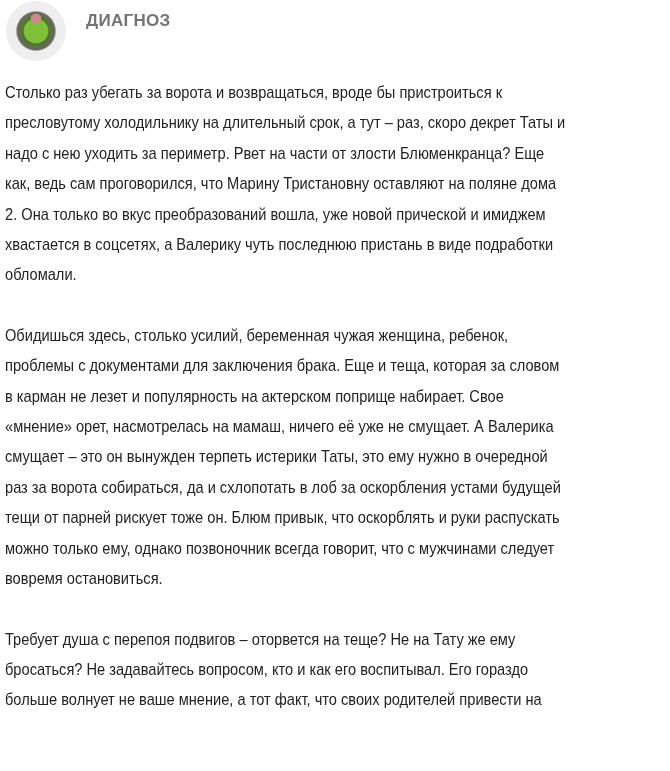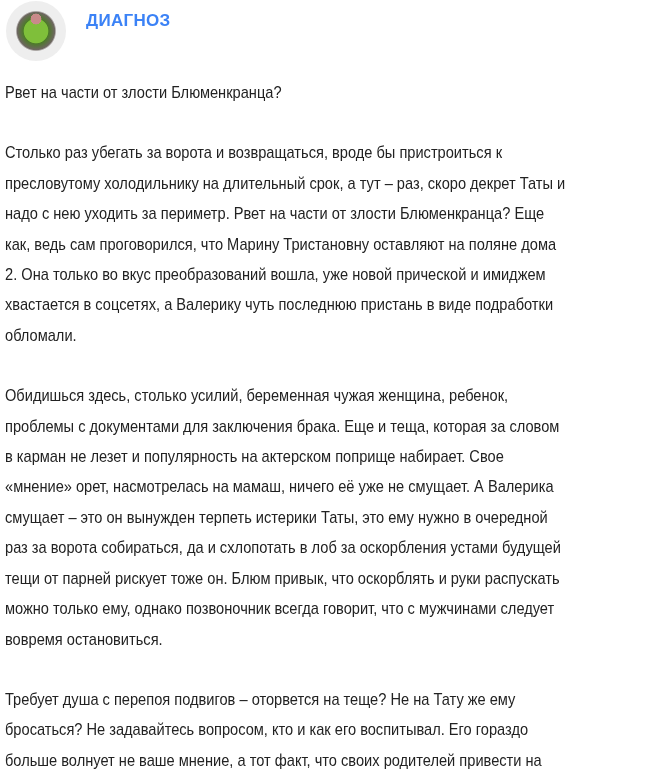--- a/index.html
+++ b/index.html
@@ -1,38 +1,35 @@
 <!DOCTYPE html>
 <html><head>
 <meta charset="utf-8">
 <style>
   html, body { margin:0; padding:0; background:#ffffff; }
   body { width:670px; height:771px; overflow:hidden; position:relative; font-family:"Liberation Sans", sans-serif; }
   .header { position:absolute; left:0; top:0; width:670px; height:64px; }
   .avatar { position:absolute; left:6px; top:1px; width:60px; height:60px; border-radius:50%;
     background: radial-gradient(circle at 50% 30%, #c98a8a 0 10%, transparent 11%),
                 radial-gradient(circle at 50% 50%, #7fbf3a 0 28%, #4d7a2a 30%, #6d6660 44%, #eeeeee 48%); }
-  .title { position:absolute; left:86px; top:11px; font-size:17px; font-weight:bold; color:#3b82f6; letter-spacing:0.3px; }
+  .title { position:absolute; left:86px; top:11px; font-size:17px; font-weight:bold; color:#737373; letter-spacing:0.3px; }
   .content { position:absolute; left:5px; top:78px; width:660px; color:#222222; font-size:17px; line-height:30.4px;
     transform-origin:0 0; }
   .content p { margin:0 0 30px 0; white-space:nowrap; }
   .line { display:block; transform:scaleX(0.86); transform-origin:0 0; }
 </style>
 </head>
 <body>
 
 <div class="header">
   <div class="avatar"></div>
   <div class="title">ДИАГНОЗ</div>
 </div>
 
 <div class="content">
-  <p>
-    <span class="line">Рвет на части от злости Блюменкранца?</span>
-  </p>
   <p>
     <span class="line">Столько раз убегать за ворота и возвращаться, вроде бы пристроиться к</span>
     <span class="line">пресловутому холодильнику на длительный срок, а тут – раз, скоро декрет Таты и</span>
     <span class="line">надо с нею уходить за периметр. Рвет на части от злости Блюменкранца? Еще</span>
     <span class="line">как, ведь сам проговорился, что Марину Тристановну оставляют на поляне дома</span>
     <span class="line">2. Она только во вкус преобразований вошла, уже новой прической и имиджем</span>
     <span class="line">хвастается в соцсетях, а Валерику чуть последнюю пристань в виде подработки</span>
     <span class="line">обломали.</span>
   </p>
   <p>

